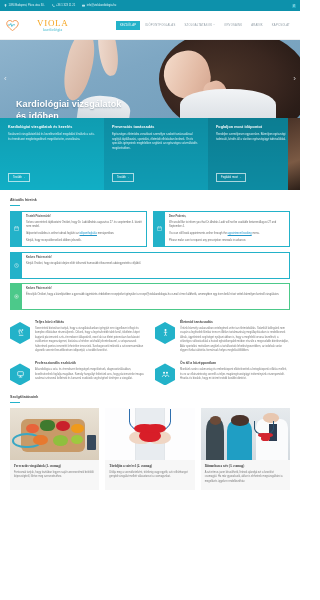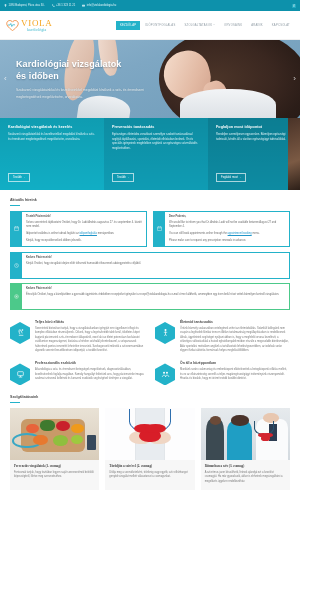--- a/index.html
+++ b/index.html
@@ -31,21 +31,21 @@
   .header {
     height: 29px;
     background: #fff;
     display: flex;
     align-items: center;
     padding: 0 6px;
     border-bottom: 0.4px solid #f0f0f0;
   }
   .logo { display: flex; align-items: center; gap: 2px; }
   .logo-mark { width: 13px; height: 11px; position: relative; flex: none; }
-  .logo-txt { line-height: 1; }
+  .logo-txt { line-height: 1; margin-left: 16px; }
   .logo-name {
     font-family: "Liberation Serif", serif;
     font-size: 9px;
     letter-spacing: 0.7px;
     color: #f5a623;
     display: block;
     line-height: 9px;
   }
   .logo-sub {
     font-family: "Liberation Serif", serif;
@@ -117,20 +117,21 @@
     transform: rotate(8deg);
   }
   .hero-inner { position: relative; padding: 19px 0 0 16px; width: 160px; }
   .hero-title {
     font-size: 9px;
     line-height: 11.5px;
     font-weight: bold;
     color: #ffffff;
     letter-spacing: 0.1px;
     text-shadow: 0 0.5px 1.5px rgba(20,50,70,0.35);
+    margin-top: 40px;
   }
   .hero-sub {
     margin-top: 5px;
     font-size: 3.3px;
     line-height: 6.5px;
     color: #eef6fa;
     width: 150px;
     text-shadow: 0 0.4px 1px rgba(20,50,70,0.4);
   }
   .hero-arrow {

